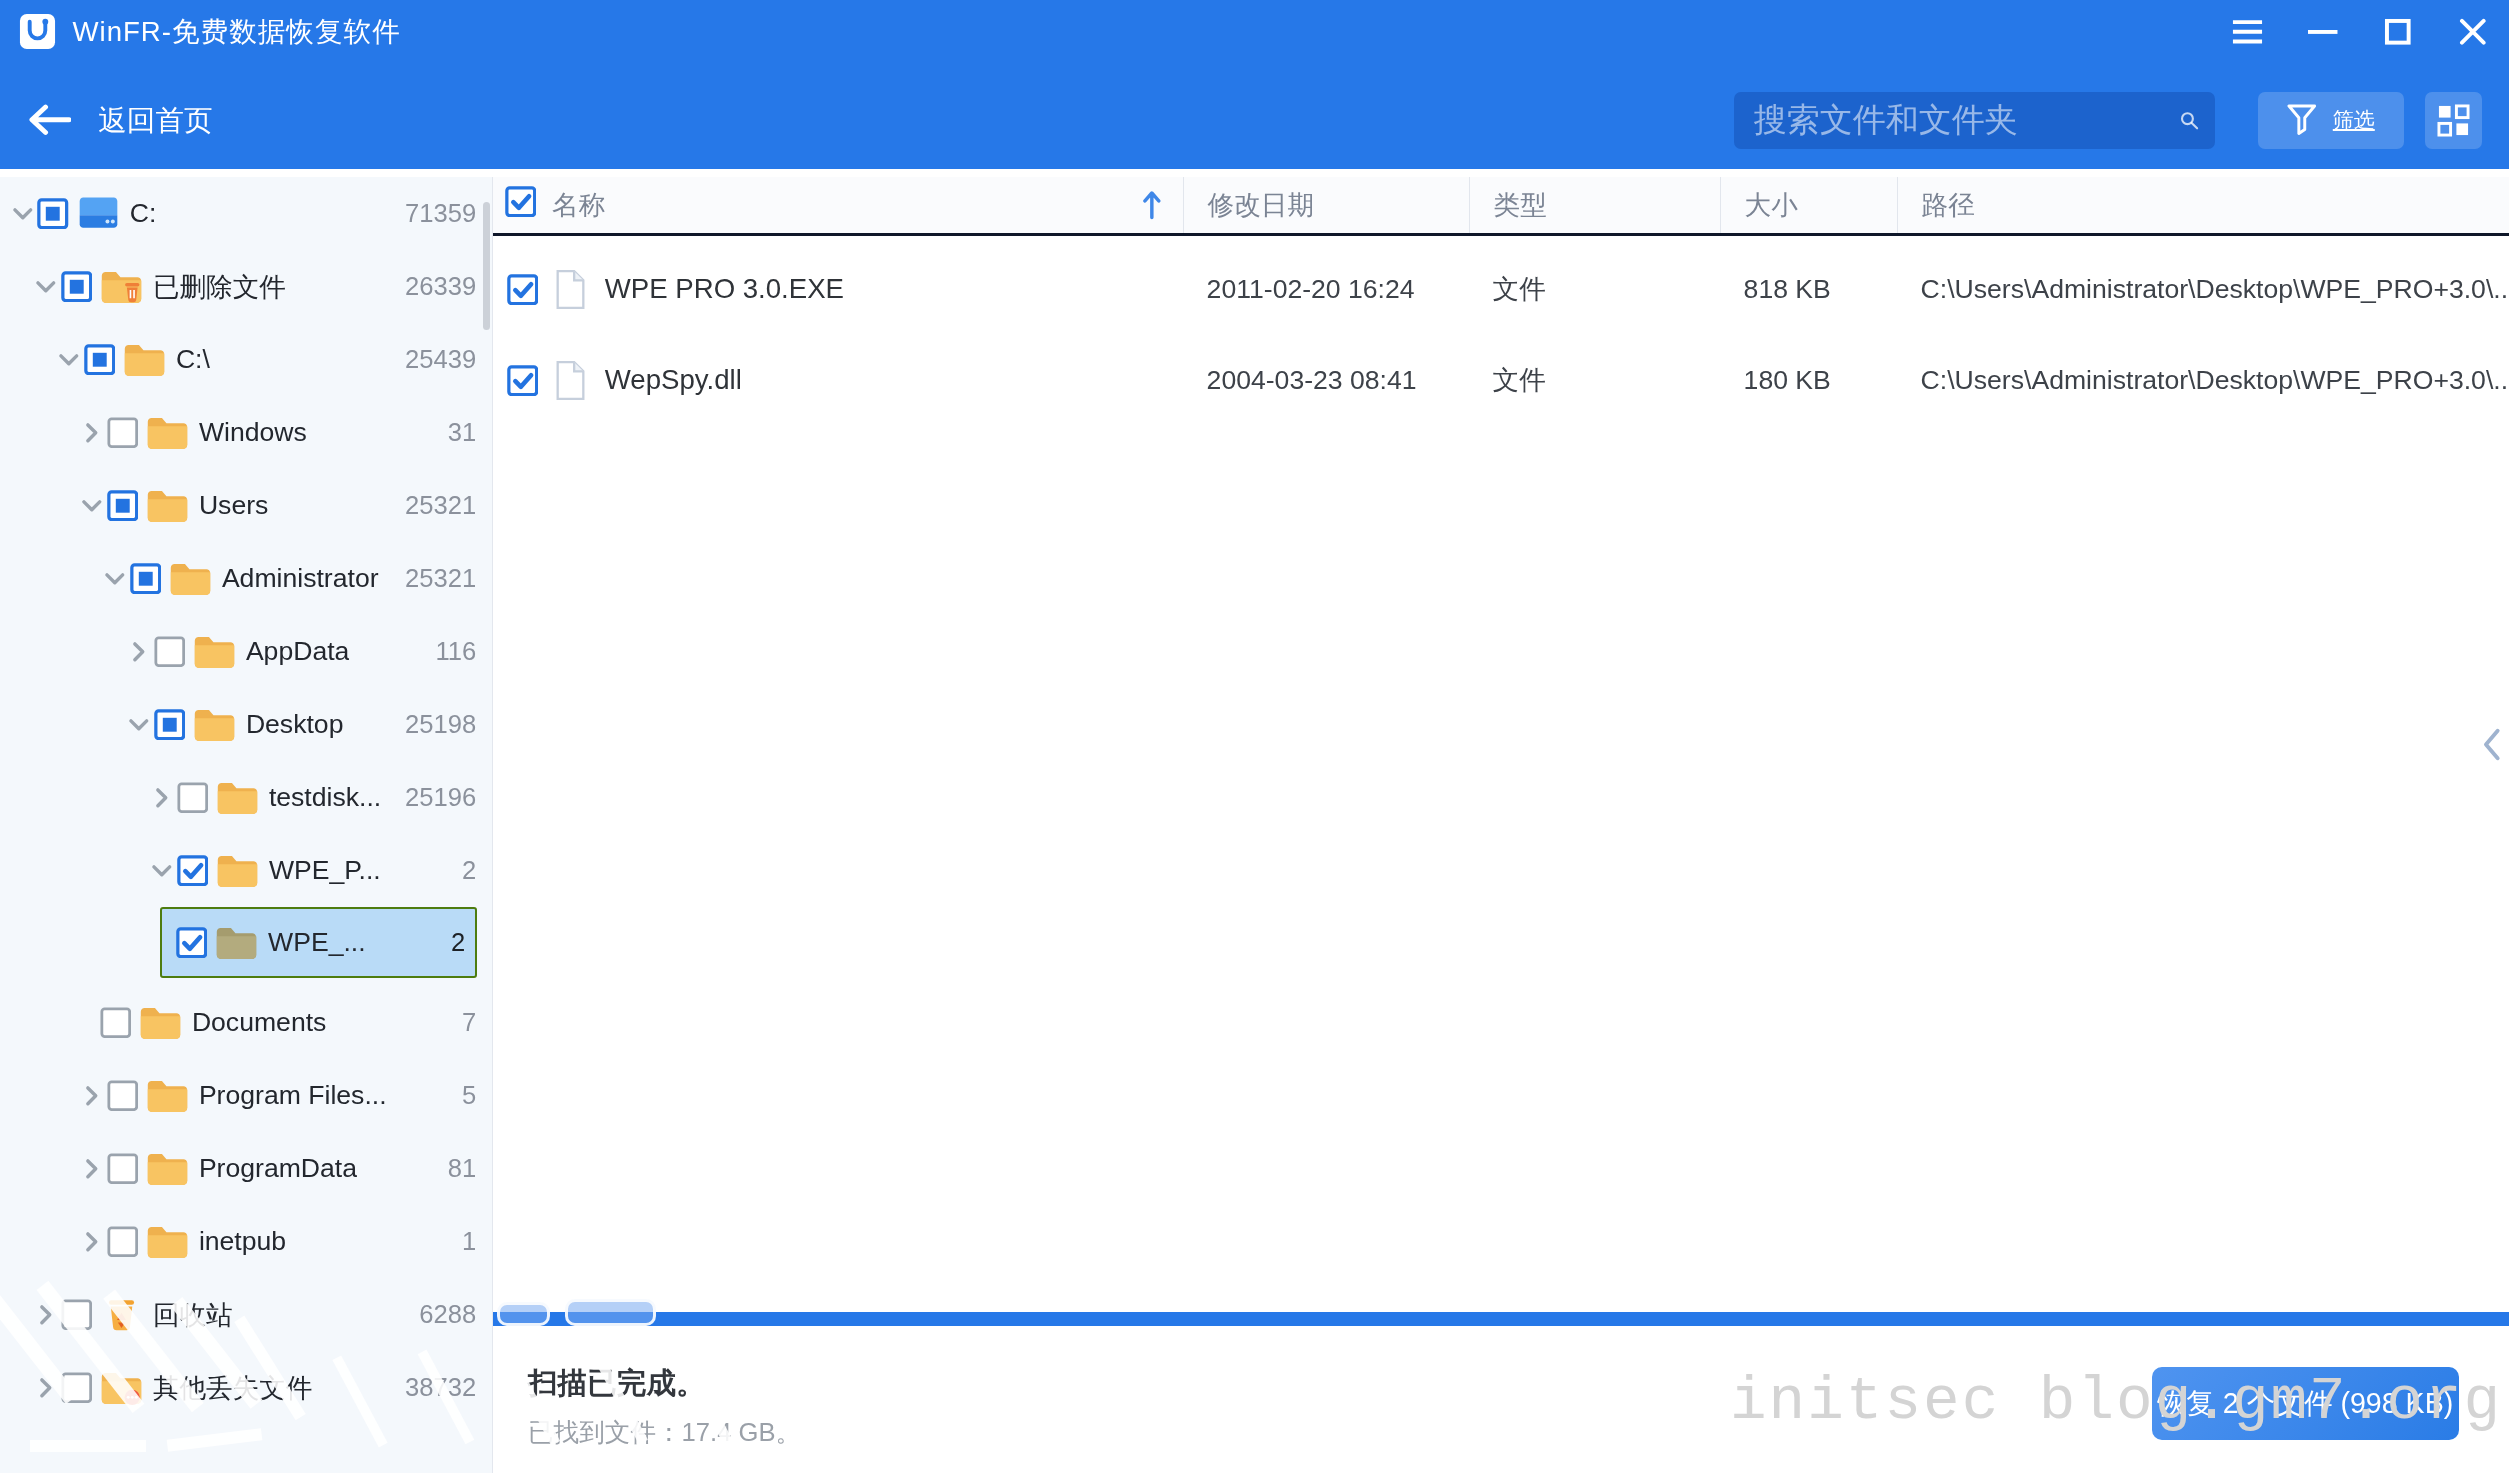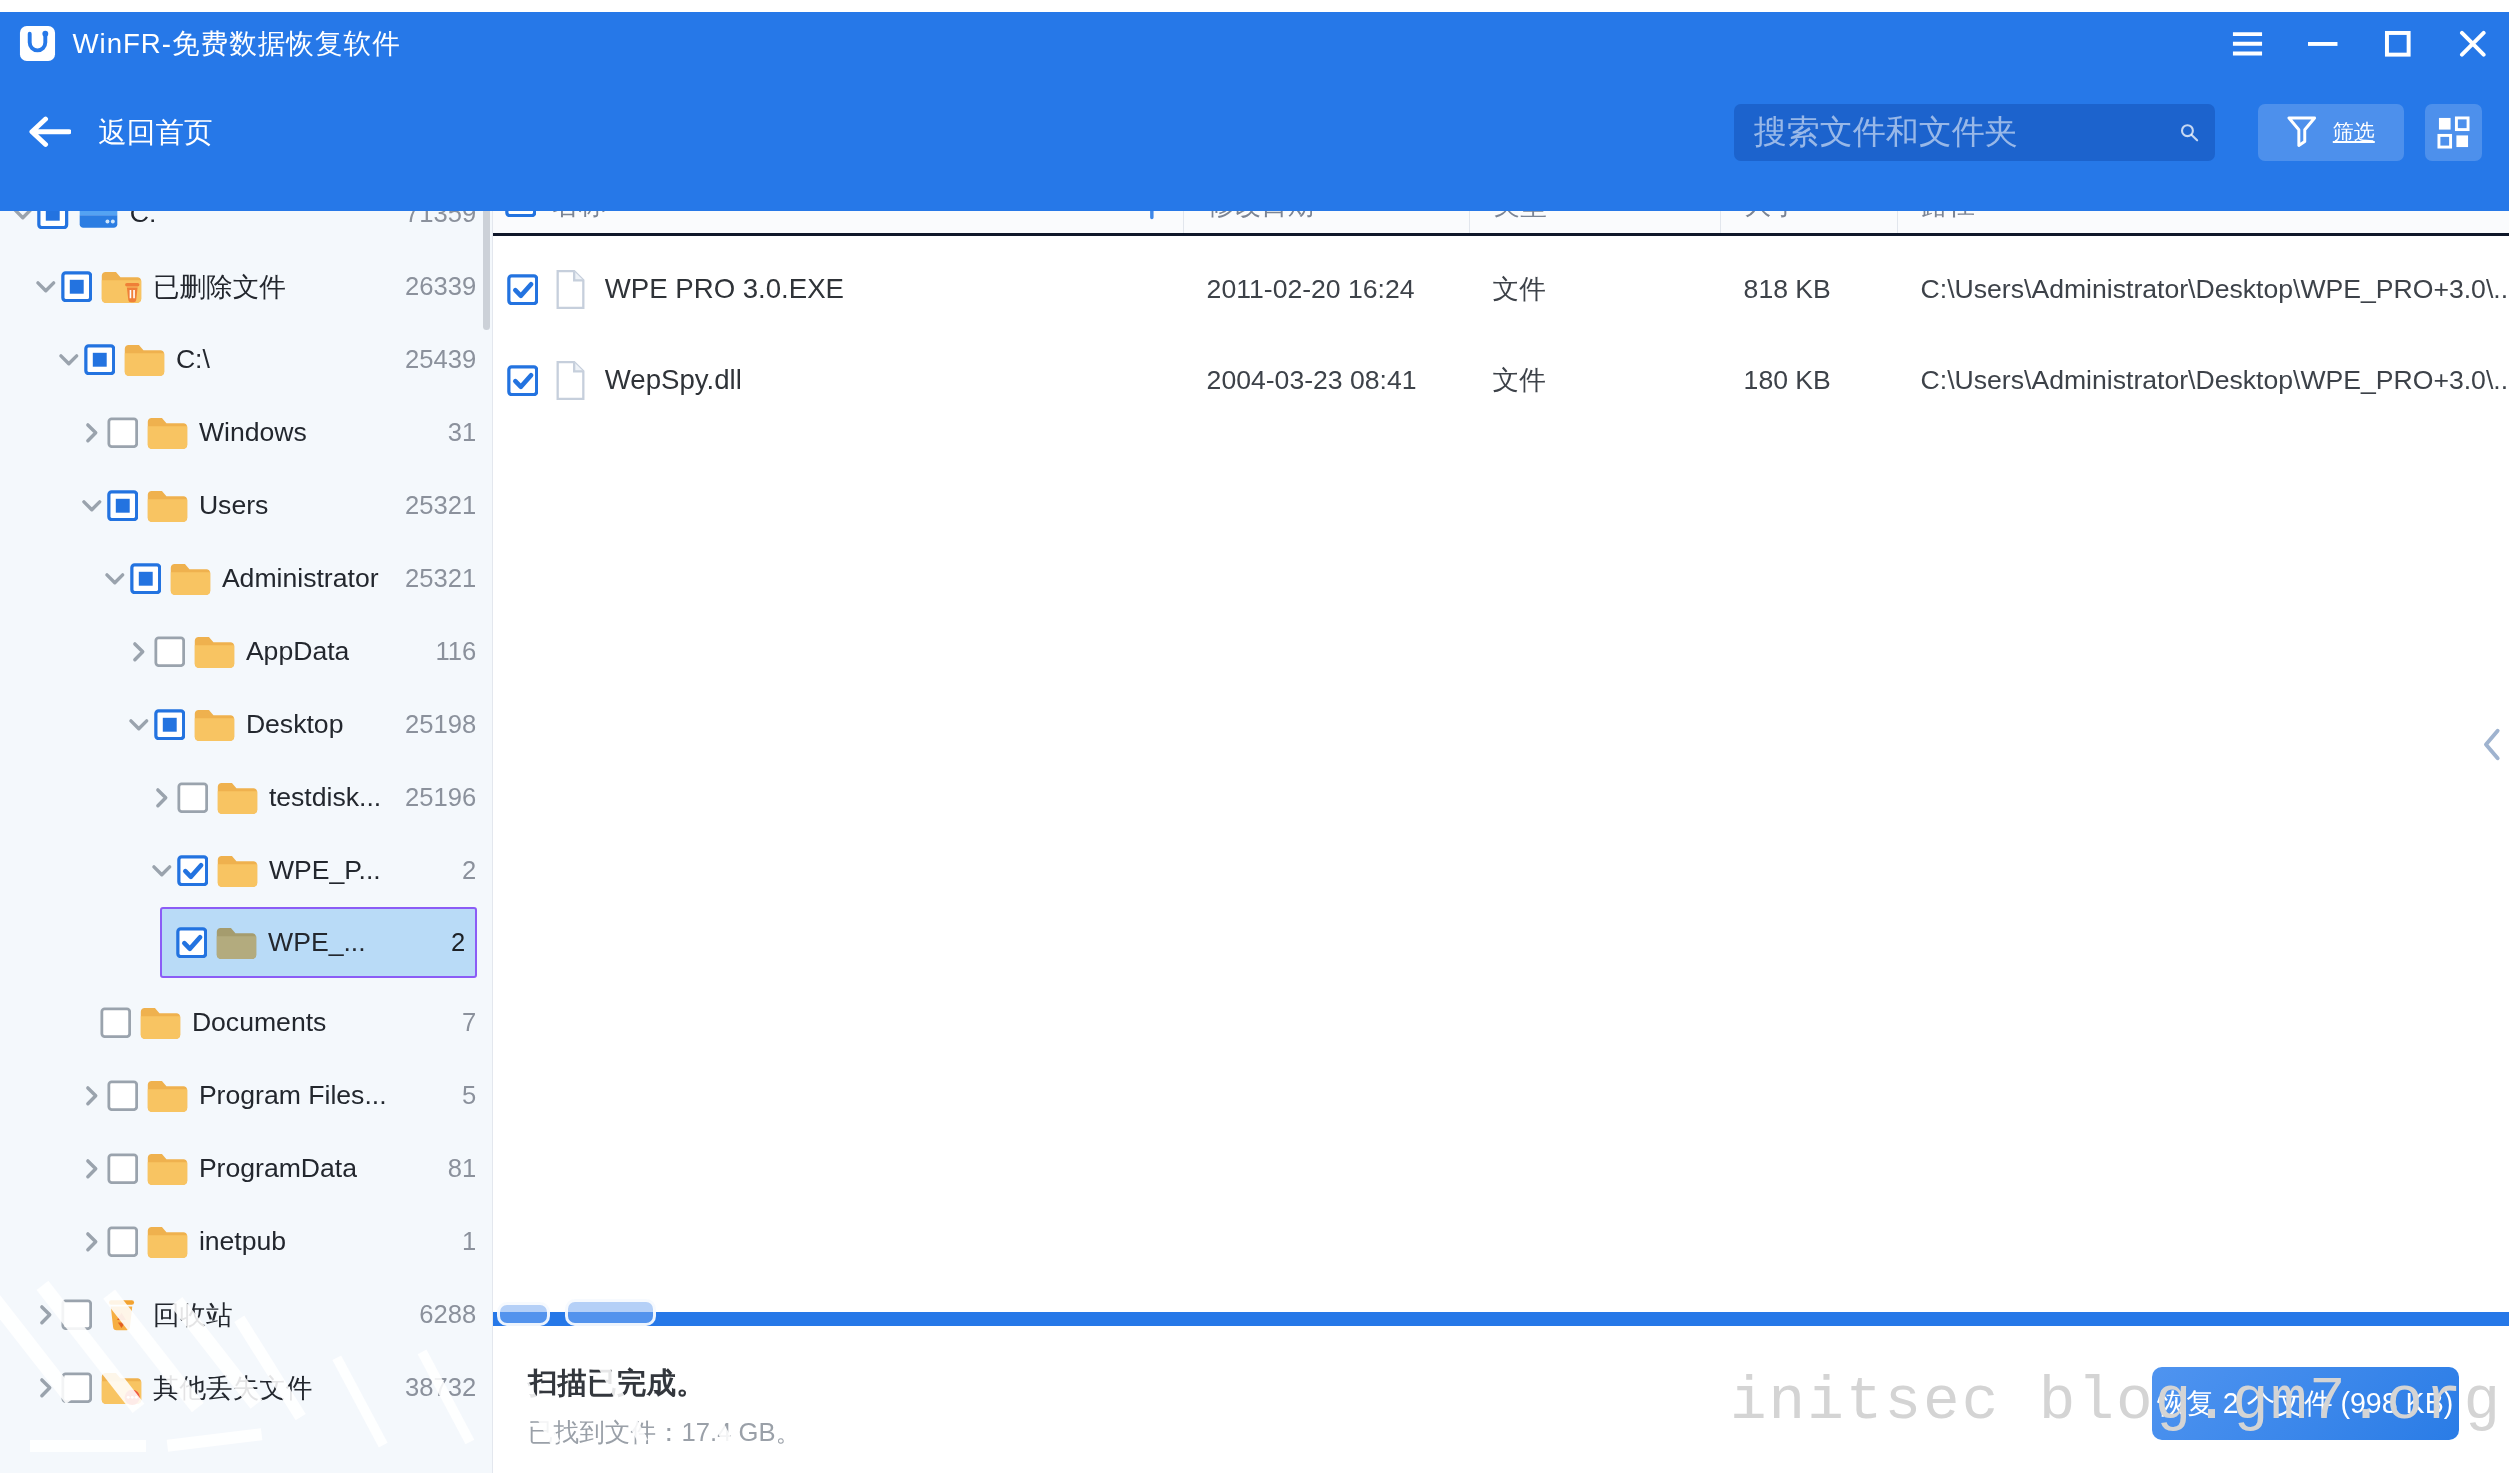--- a/index.html
+++ b/index.html
@@ -2,40 +2,40 @@
 <html><head>
 <meta charset="utf-8">
 <style>
   * { margin:0; padding:0; box-sizing:border-box; }
   html,body { width:2510px; height:1474px; overflow:hidden; }
   body {
     font-family:"Liberation Sans","DejaVu Sans",sans-serif;
     background:#ffffff; position:relative; color:#2f3338;
   }
   
-  .header { position:absolute; left:0; top:12px; width:2510px; height:199px; background:#2678e8; z-index:2; }
+  .header { position:absolute; left:0; top:0; width:2510px; height:169px; background:#2678e8; z-index:2; }
   .titlebar { position:absolute; left:0; top:0; width:100%; height:63px; display:flex; align-items:center; }
   .app-logo { width:39px; height:39px; margin-left:17.7px; }
   .app-title { color:#ffffff; font-size:27.6px; margin-left:15.8px; letter-spacing:1px; }
   .win-controls { position:absolute; right:0; top:0; height:63px; display:flex; align-items:center; }
   .win-btn { width:75px; height:63px; display:flex; align-items:center; justify-content:center; cursor:pointer; }
   .toolbar { position:absolute; left:0; top:63px; width:100%; height:114px; display:flex; align-items:center; }
   .back-btn { display:flex; align-items:center; margin-left:27.6px; cursor:pointer; }
   .back-label { color:#ffffff; font-size:28.6px; margin-left:27.6px; }
   .toolbar-right { position:absolute; right:27.6px; top:0; height:114px; display:flex; align-items:center; gap:43px; }
   .search-box { width:481px; height:57px; background:#1c63cd; border-radius:6.9px; display:flex; align-items:center; padding:0 15.8px 0 19.7px; }
   .search-box input { flex:1; background:transparent; border:none; outline:none; color:#dce9fb; font-size:33px; font-family:inherit; }
   .search-box input::placeholder { color:rgba(255,255,255,0.55); }
   .filter-btn { width:146px; height:57px; background:rgba(255,255,255,0.18); border-radius:6.9px; display:flex; align-items:center; justify-content:center; gap:15.8px; cursor:pointer; }
   .filter-label { color:#ffffff; font-size:21px;text-decoration:underline; }
   .grid-btn { width:57px; height:57px; background:rgba(255,255,255,0.18); border-radius:6.9px; display:flex; align-items:center; justify-content:center; cursor:pointer; margin-left:-21.7px; }
   
   .sidebar { position:absolute; left:0; top:177px; width:493px; height:1296px; background:#f4f8fc; border-right:1px solid #e3e7ee; z-index:1; overflow:hidden; }
   .tree-row { height:73px; display:flex; align-items:center; cursor:pointer; }
-  .tree-row.selected { background:#b9dbf7; border:2px solid #8b5cf6; border-radius:3px; margin-right:14.8px; height:71px; }
+  .tree-row.selected { background:#b9dbf7; border:2px solid #4d7c0f; border-radius:3px; margin-right:14.8px; height:71px; }
   .chev { width:25.6px; height:25.6px; display:flex; align-items:center; justify-content:center; flex:0 0 25.6px; }
   .cbx { width:31.5px; height:31.5px; flex:0 0 31.5px; margin-left:2px; display:flex; align-items:center; justify-content:center; }
   .ticon { width:43px; height:37px; flex:0 0 43px; margin-left:7.9px; display:flex; align-items:center; justify-content:center; }
   .tlabel { font-size:26.6px; color:#23272e; margin-left:9.9px; white-space:nowrap; overflow:hidden; }
   .tcount { margin-left:auto; font-size:25.6px; color:#8b919c; padding-right:15.8px; }
   .tree-row.selected .tcount { color:#1d2126; padding-right:9.9px; }
   .side-vscroll { position:absolute; right:2px; top:24.6px; width:6.9px; height:128px; background:#ccd1d8; border-radius:3.9px; }
   
   .main { position:absolute; left:493px; top:177px; width:2017px; height:1135px; background:#ffffff; z-index:1; }
   .tgrid { display:grid; grid-template-columns:690px 286px 251px 177px 1fr; }

